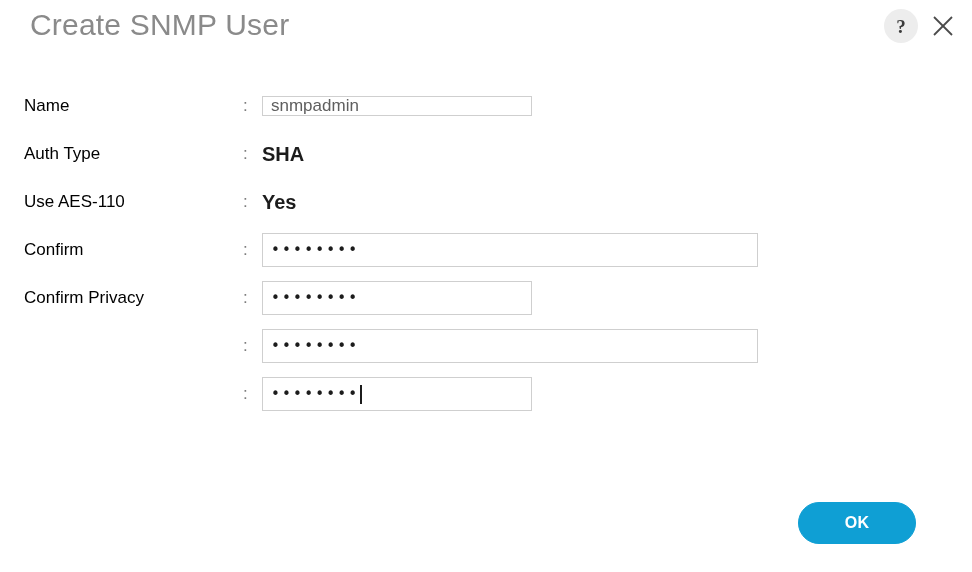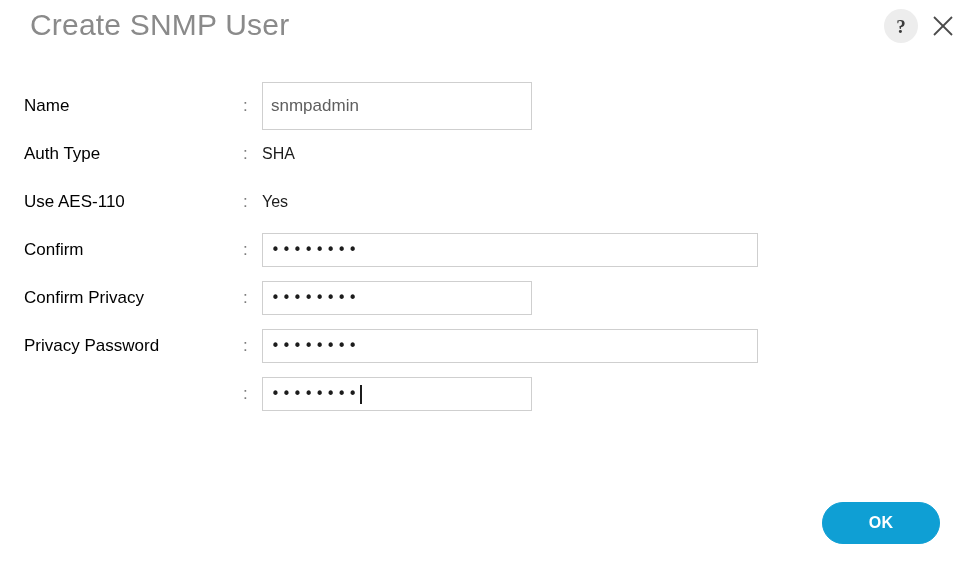--- a/index.html
+++ b/index.html
@@ -105,21 +105,21 @@
   }
   .row-control {
     position: absolute;
     left: 262px;
     top: 50%;
     transform: translateY(-50%);
   }
 
   .text-input {
     box-sizing: border-box;
-    height: 48px;
+    height: 20px;
     border: 1px solid #cfcfcf;
     background: #ffffff;
     font-family: "Liberation Sans", sans-serif;
     font-size: 17px;
     color: #5f5f5f;
     padding: 0 8px;
     outline: none;
     border-radius: 0;
   }
   .text-input.narrow { width: 270px; }
@@ -146,30 +146,30 @@
   .caret {
     display: inline-block;
     width: 1.5px;
     height: 19px;
     background: #1c1c1c;
     margin-left: 1px;
     vertical-align: middle;
   }
 
   .static-value {
-    font-size: 16px;
-    font-weight: 400;
+    font-size: 20px;
+    font-weight: 700;
     color: #1c1c1c;
     white-space: nowrap;
   }
 
   
   .dialog-footer {
     position: absolute;
-    right: 32px;
+    right: 56px;
     bottom: 28px;
     display: flex;
     align-items: center;
     gap: 14px;
   }
   .btn {
     box-sizing: border-box;
     height: 42px;
     min-width: 118px;
     border-radius: 21px;
@@ -247,21 +247,20 @@
       <div class="form-row">
         <div class="row-label">Confirm Privacy</div>
         <div class="row-colon">:</div>
         <div class="row-control">
           <div class="masked narrow">
             <span class="dots">••••••••</span>
           </div>
         </div>
       </div>
       <div class="form-row">
-        <div class="row-label">Privacy Password</div>
         <div class="row-colon">:</div>
         <div class="row-control">
           <div class="masked wide">
             <span class="dots">••••••••</span>
           </div>
         </div>
       </div>
       <div class="form-row">
         <div class="row-colon">:</div>
         <div class="row-control">

